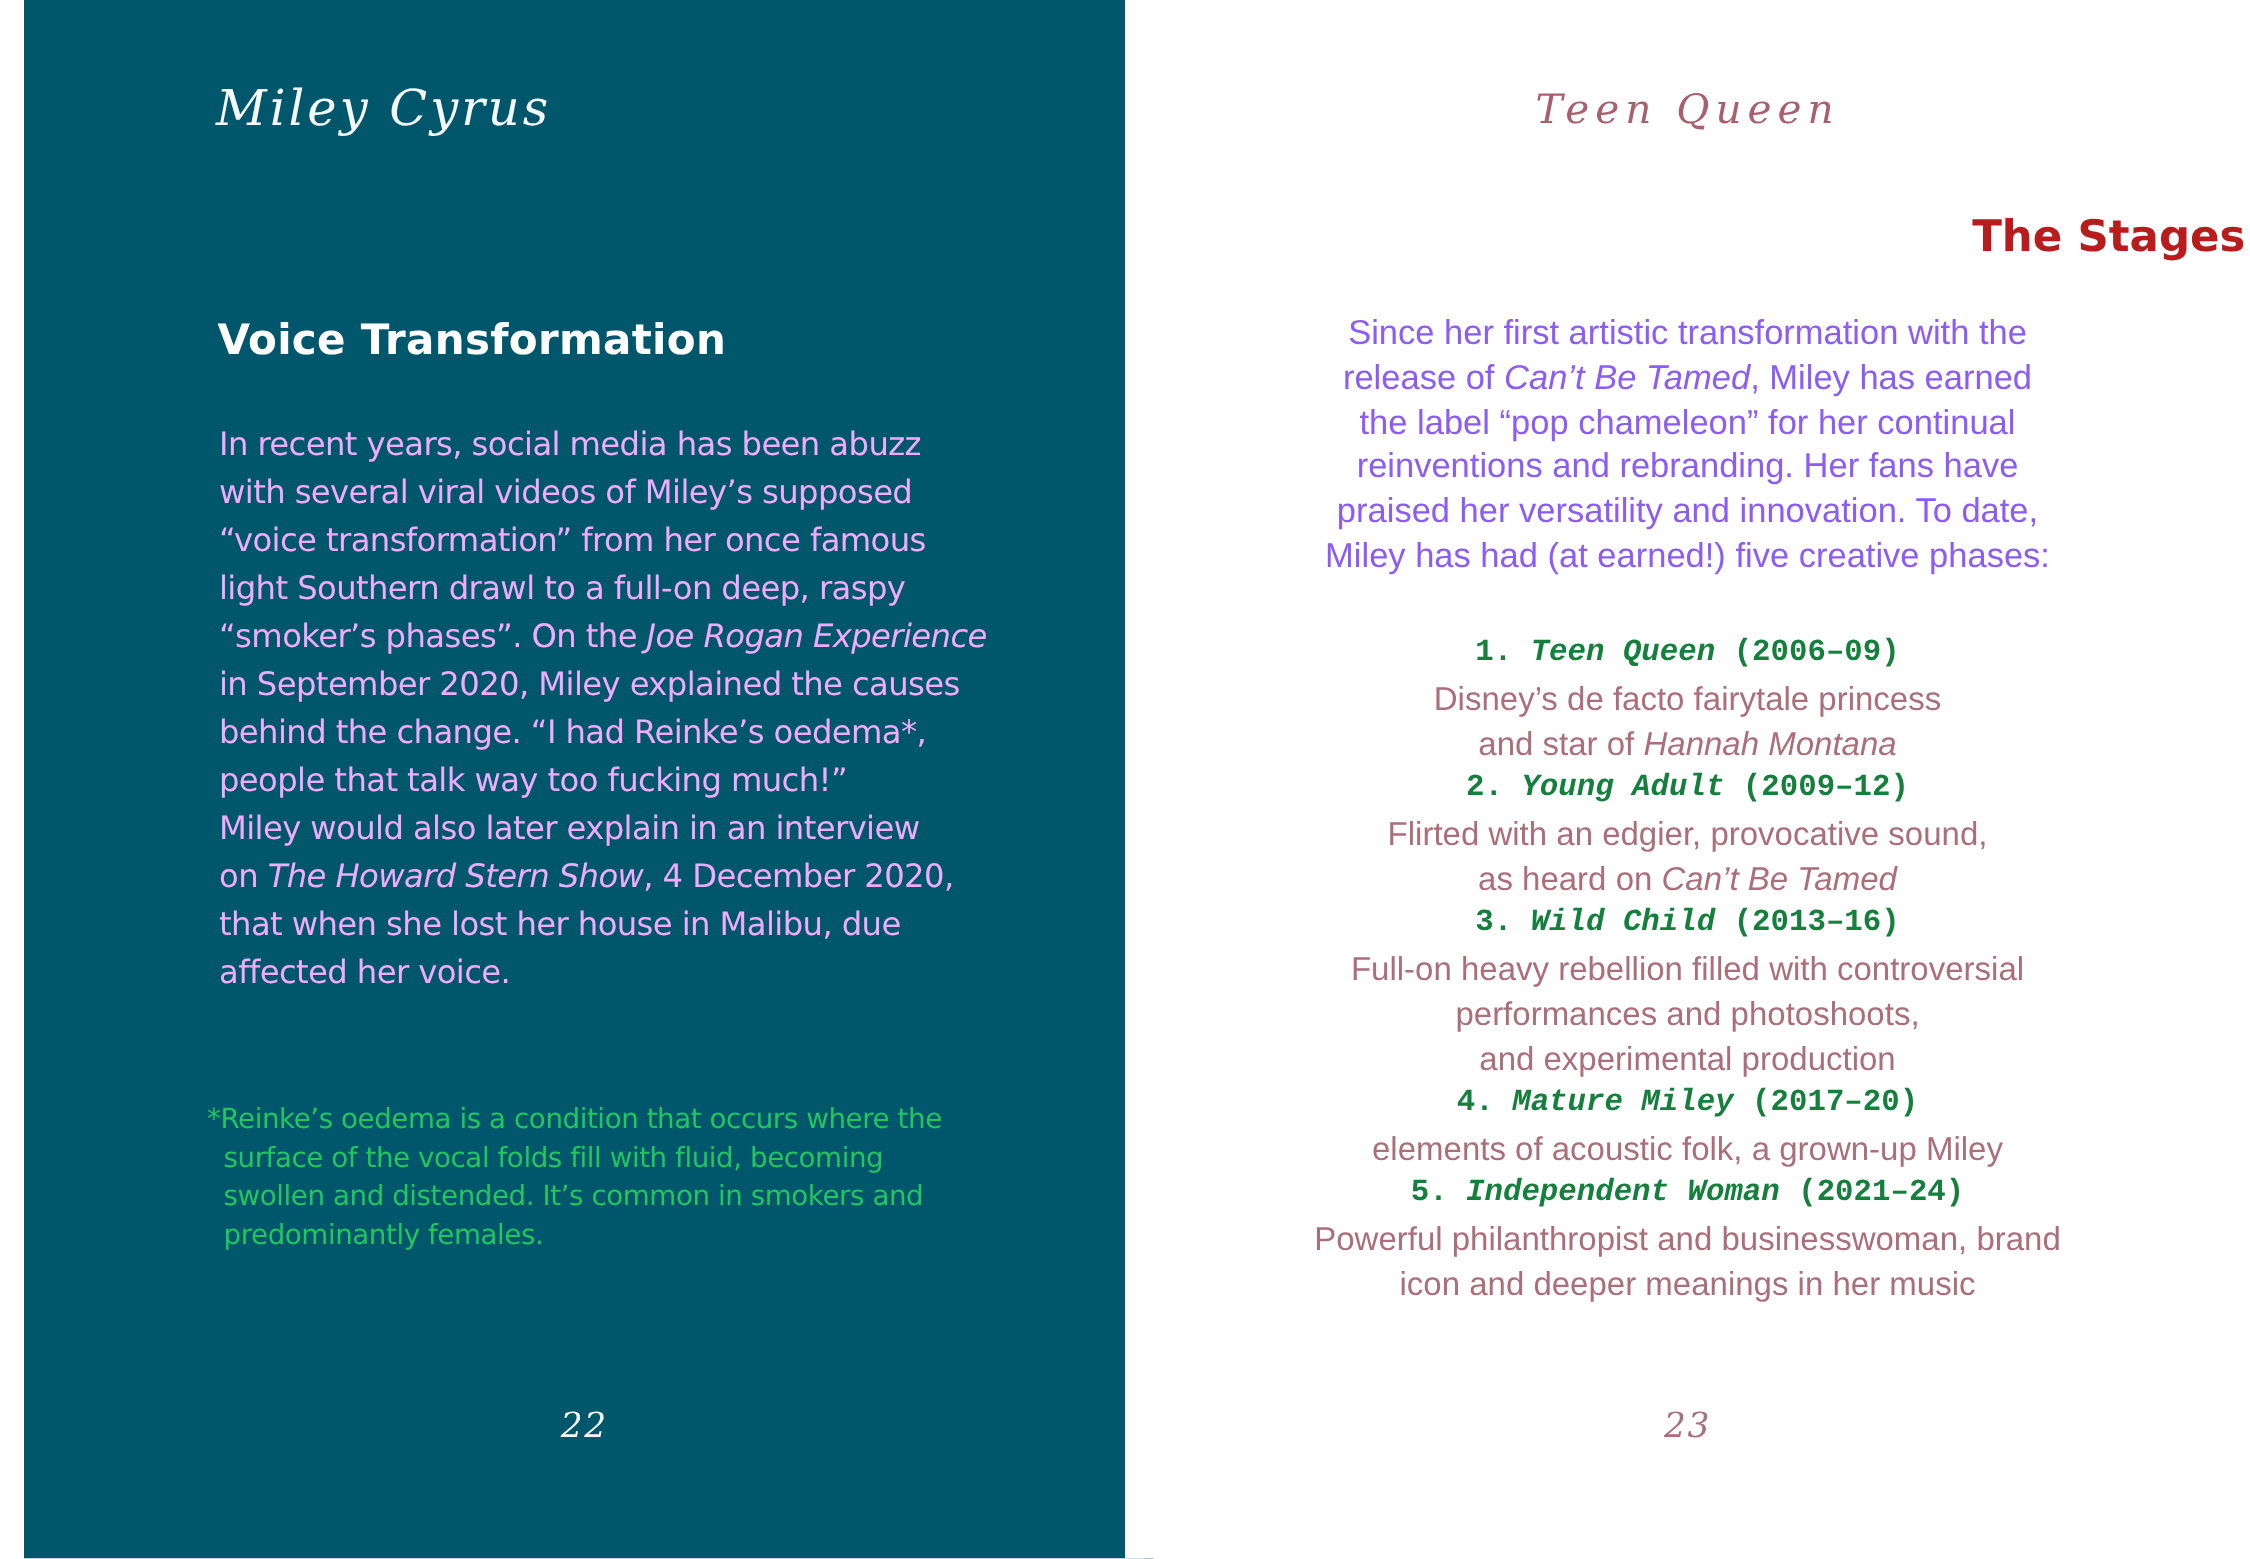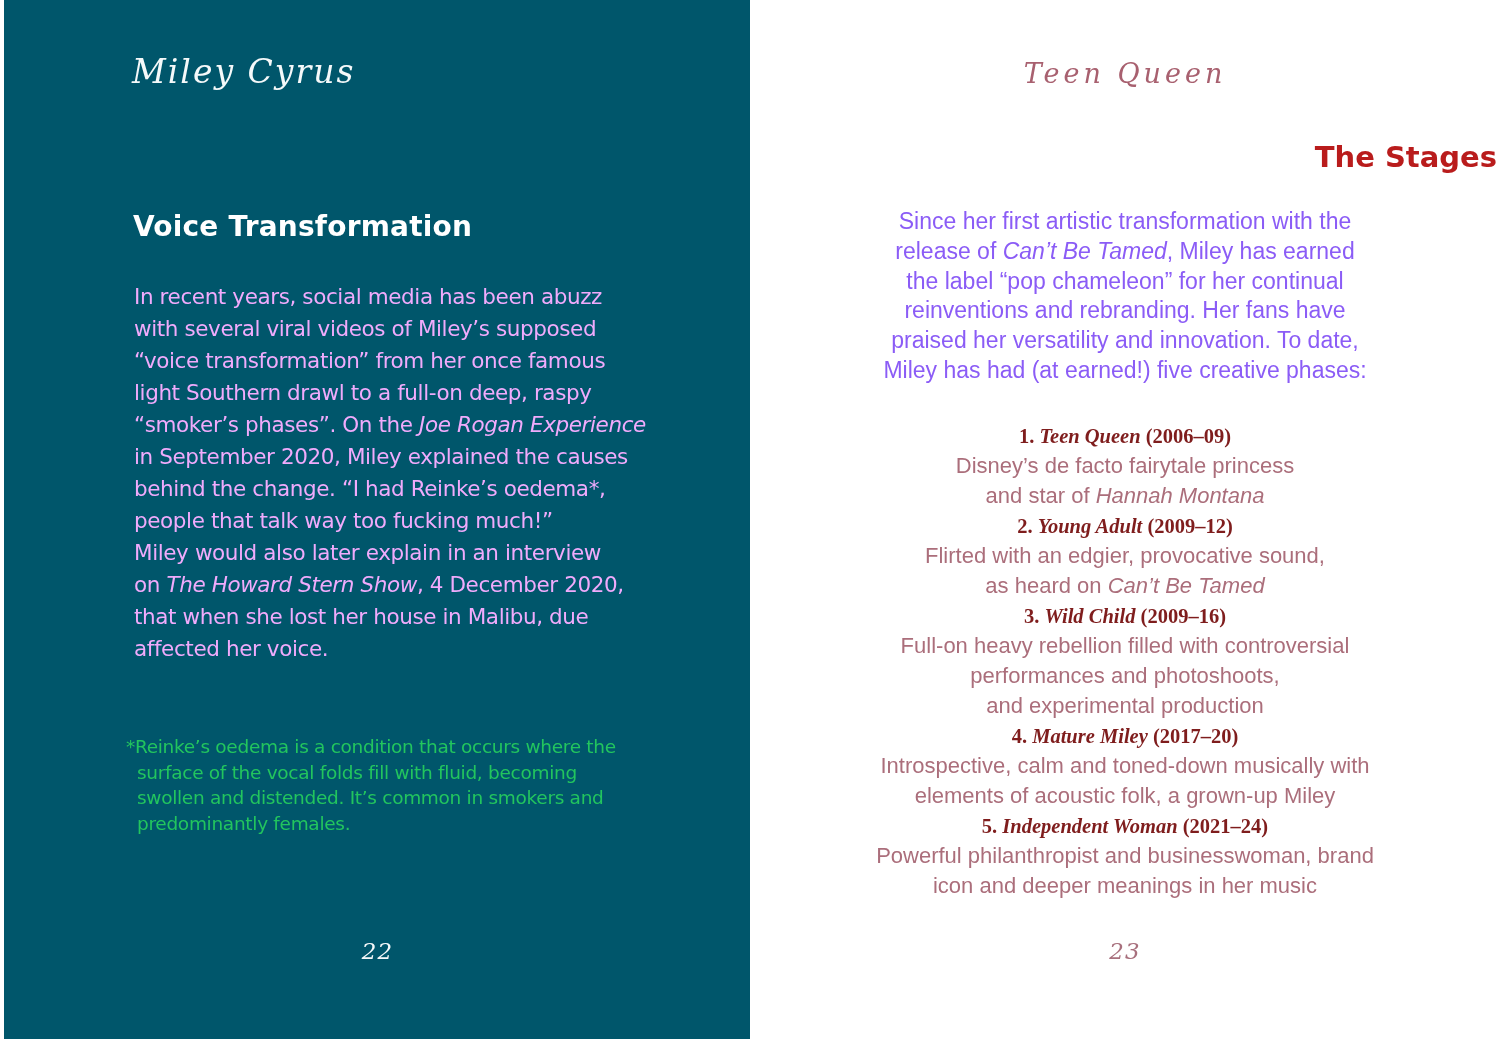--- a/index.html
+++ b/index.html
@@ -5,21 +5,21 @@
   html, body { margin: 0; padding: 0; background: #ffffff; }
   .spread {
     position: relative;
     width: 1500px;
     height: 1039px;
     overflow: hidden;
     font-family: "Liberation Sans", sans-serif;
   }
   .page { position: absolute; top: 0; height: 1039px; }
   .page-left {
-    left: 4px; width: 747px;
+    left: 16px; width: 747px;
     background: #00566b;
     color: #ffffff;
     border-right: 6px solid #0f172a;
   }
   .page-right {
     left: 750px; width: 750px;
     background: #ffffff;
   }
   .script {
     font-family: "DejaVu Serif", serif;
@@ -89,23 +89,23 @@
   .right-intro .tline { white-space: nowrap; }
   .stages {
     position: absolute; left: 55px; top: 421px; width: 640px;
     text-align: center;
     font-size: 22px;
     line-height: 30px;
     color: #ab6e7b;
   }
   .stages .tline { white-space: nowrap; }
   .stage-heading {
-    font-family: Liberation Serif, serif;
+    font-family: Liberation Mono, monospace;
     font-size: 20.5px;
-    color: #7f1d1d;
+    color: #15803d;
   }
   .it { font-style: italic; }
   .bd { font-weight: bold; }
 </style>
 </head>
 <body>
 
 <div class="spread">
 
   <div class="page page-left">
@@ -145,26 +145,25 @@
         <div class="tline"><span>praised her versatility and innovation. To date,</span></div>
         <div class="tline"><span>Miley has had (at earned!) five creative phases:</span></div>
       </div>
     <div class="stages">
         <div class="tline stage-heading"><span class="bd">1. </span><span class="it bd">Teen Queen</span><span class="bd"> (2006–09)</span></div>
         <div class="tline stage-desc"><span>Disney’s de facto fairytale princess</span></div>
         <div class="tline stage-desc"><span>and star of </span><span class="it">Hannah Montana</span></div>
         <div class="tline stage-heading"><span class="bd">2. </span><span class="it bd">Young Adult</span><span class="bd"> (2009–12)</span></div>
         <div class="tline stage-desc"><span>Flirted with an edgier, provocative sound,</span></div>
         <div class="tline stage-desc"><span>as heard on </span><span class="it">Can’t Be Tamed</span></div>
-        <div class="tline stage-heading"><span class="bd">3. </span><span class="it bd">Wild Child</span><span class="bd"> (2009–16)</span></div>
+        <div class="tline stage-heading"><span class="bd">3. </span><span class="it bd">Wild Child</span><span class="bd"> (2013–16)</span></div>
         <div class="tline stage-desc"><span>Full-on heavy rebellion filled with controversial</span></div>
         <div class="tline stage-desc"><span>performances and photoshoots,</span></div>
         <div class="tline stage-desc"><span>and experimental production</span></div>
         <div class="tline stage-heading"><span class="bd">4. </span><span class="it bd">Mature Miley</span><span class="bd"> (2017–20)</span></div>
-        <div class="tline stage-desc"><span>Introspective, calm and toned-down musically with</span></div>
         <div class="tline stage-desc"><span>elements of acoustic folk, a grown-up Miley</span></div>
         <div class="tline stage-heading"><span class="bd">5. </span><span class="it bd">Independent Woman</span><span class="bd"> (2021–24)</span></div>
         <div class="tline stage-desc"><span>Powerful philanthropist and businesswoman, brand</span></div>
         <div class="tline stage-desc"><span>icon and deeper meanings in her music</span></div>
       </div>
     <div class="script pagenum pagenum-right">23</div>
   </div>
 
 </div>
 

